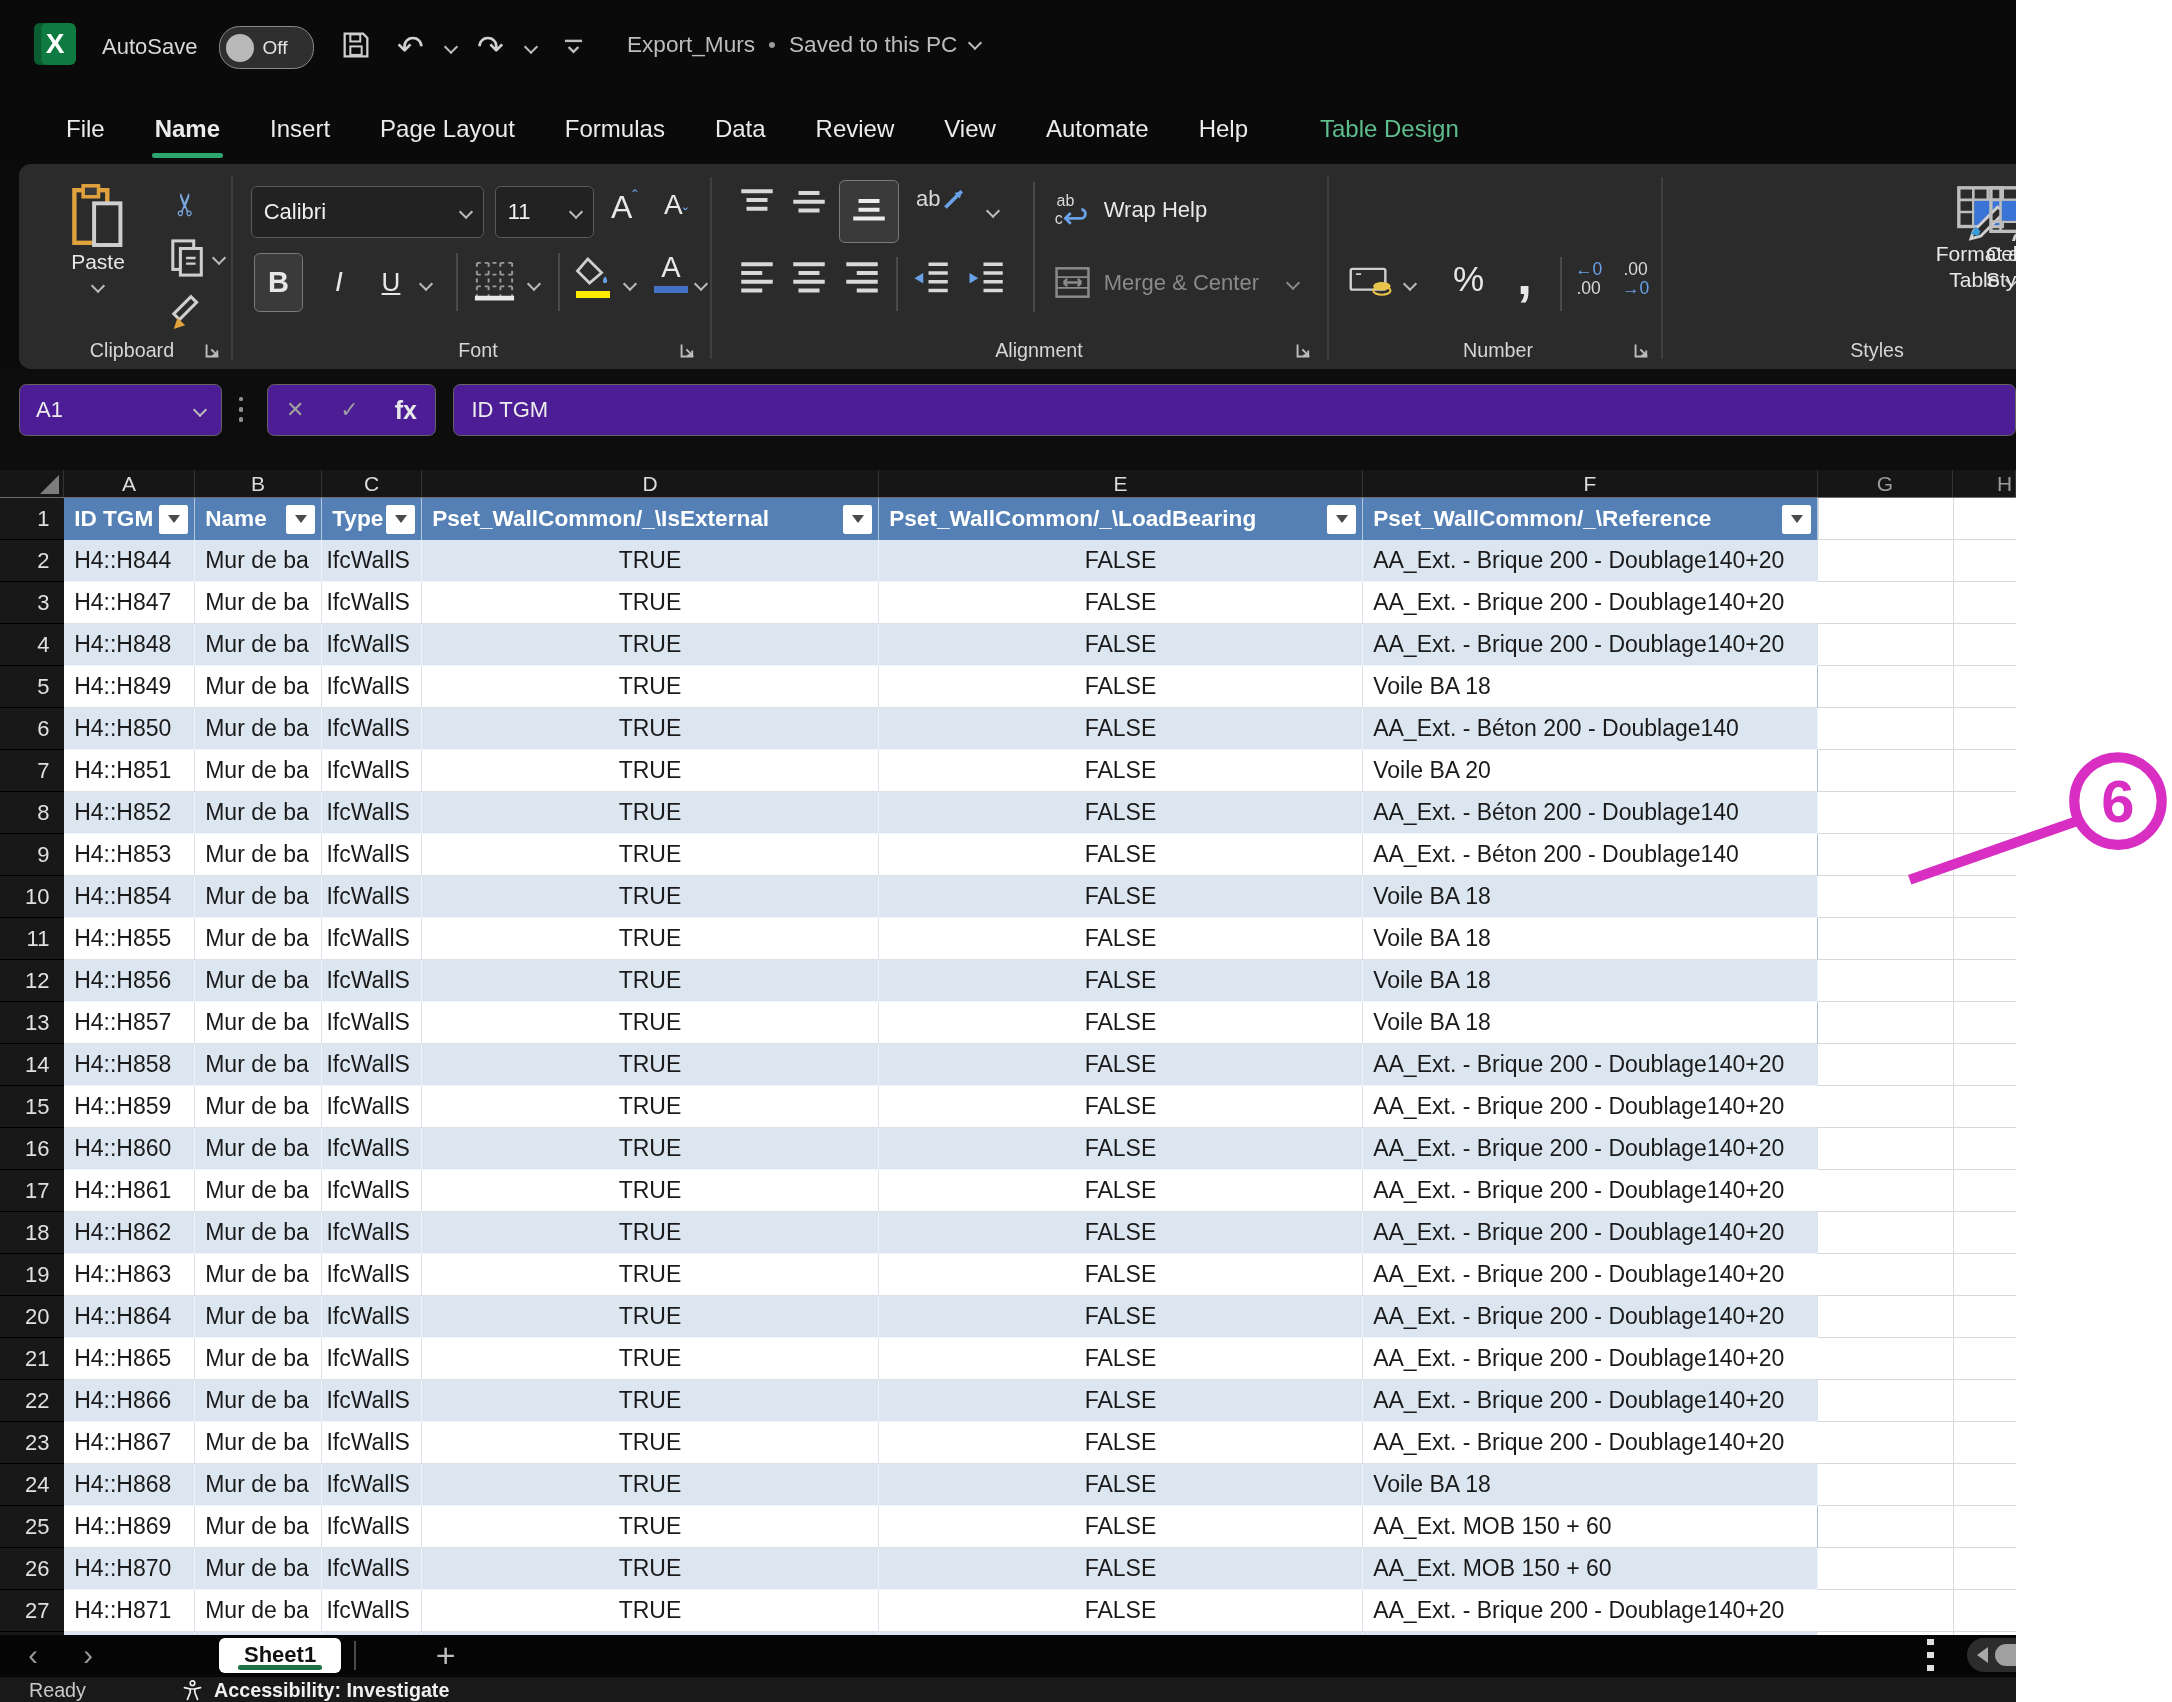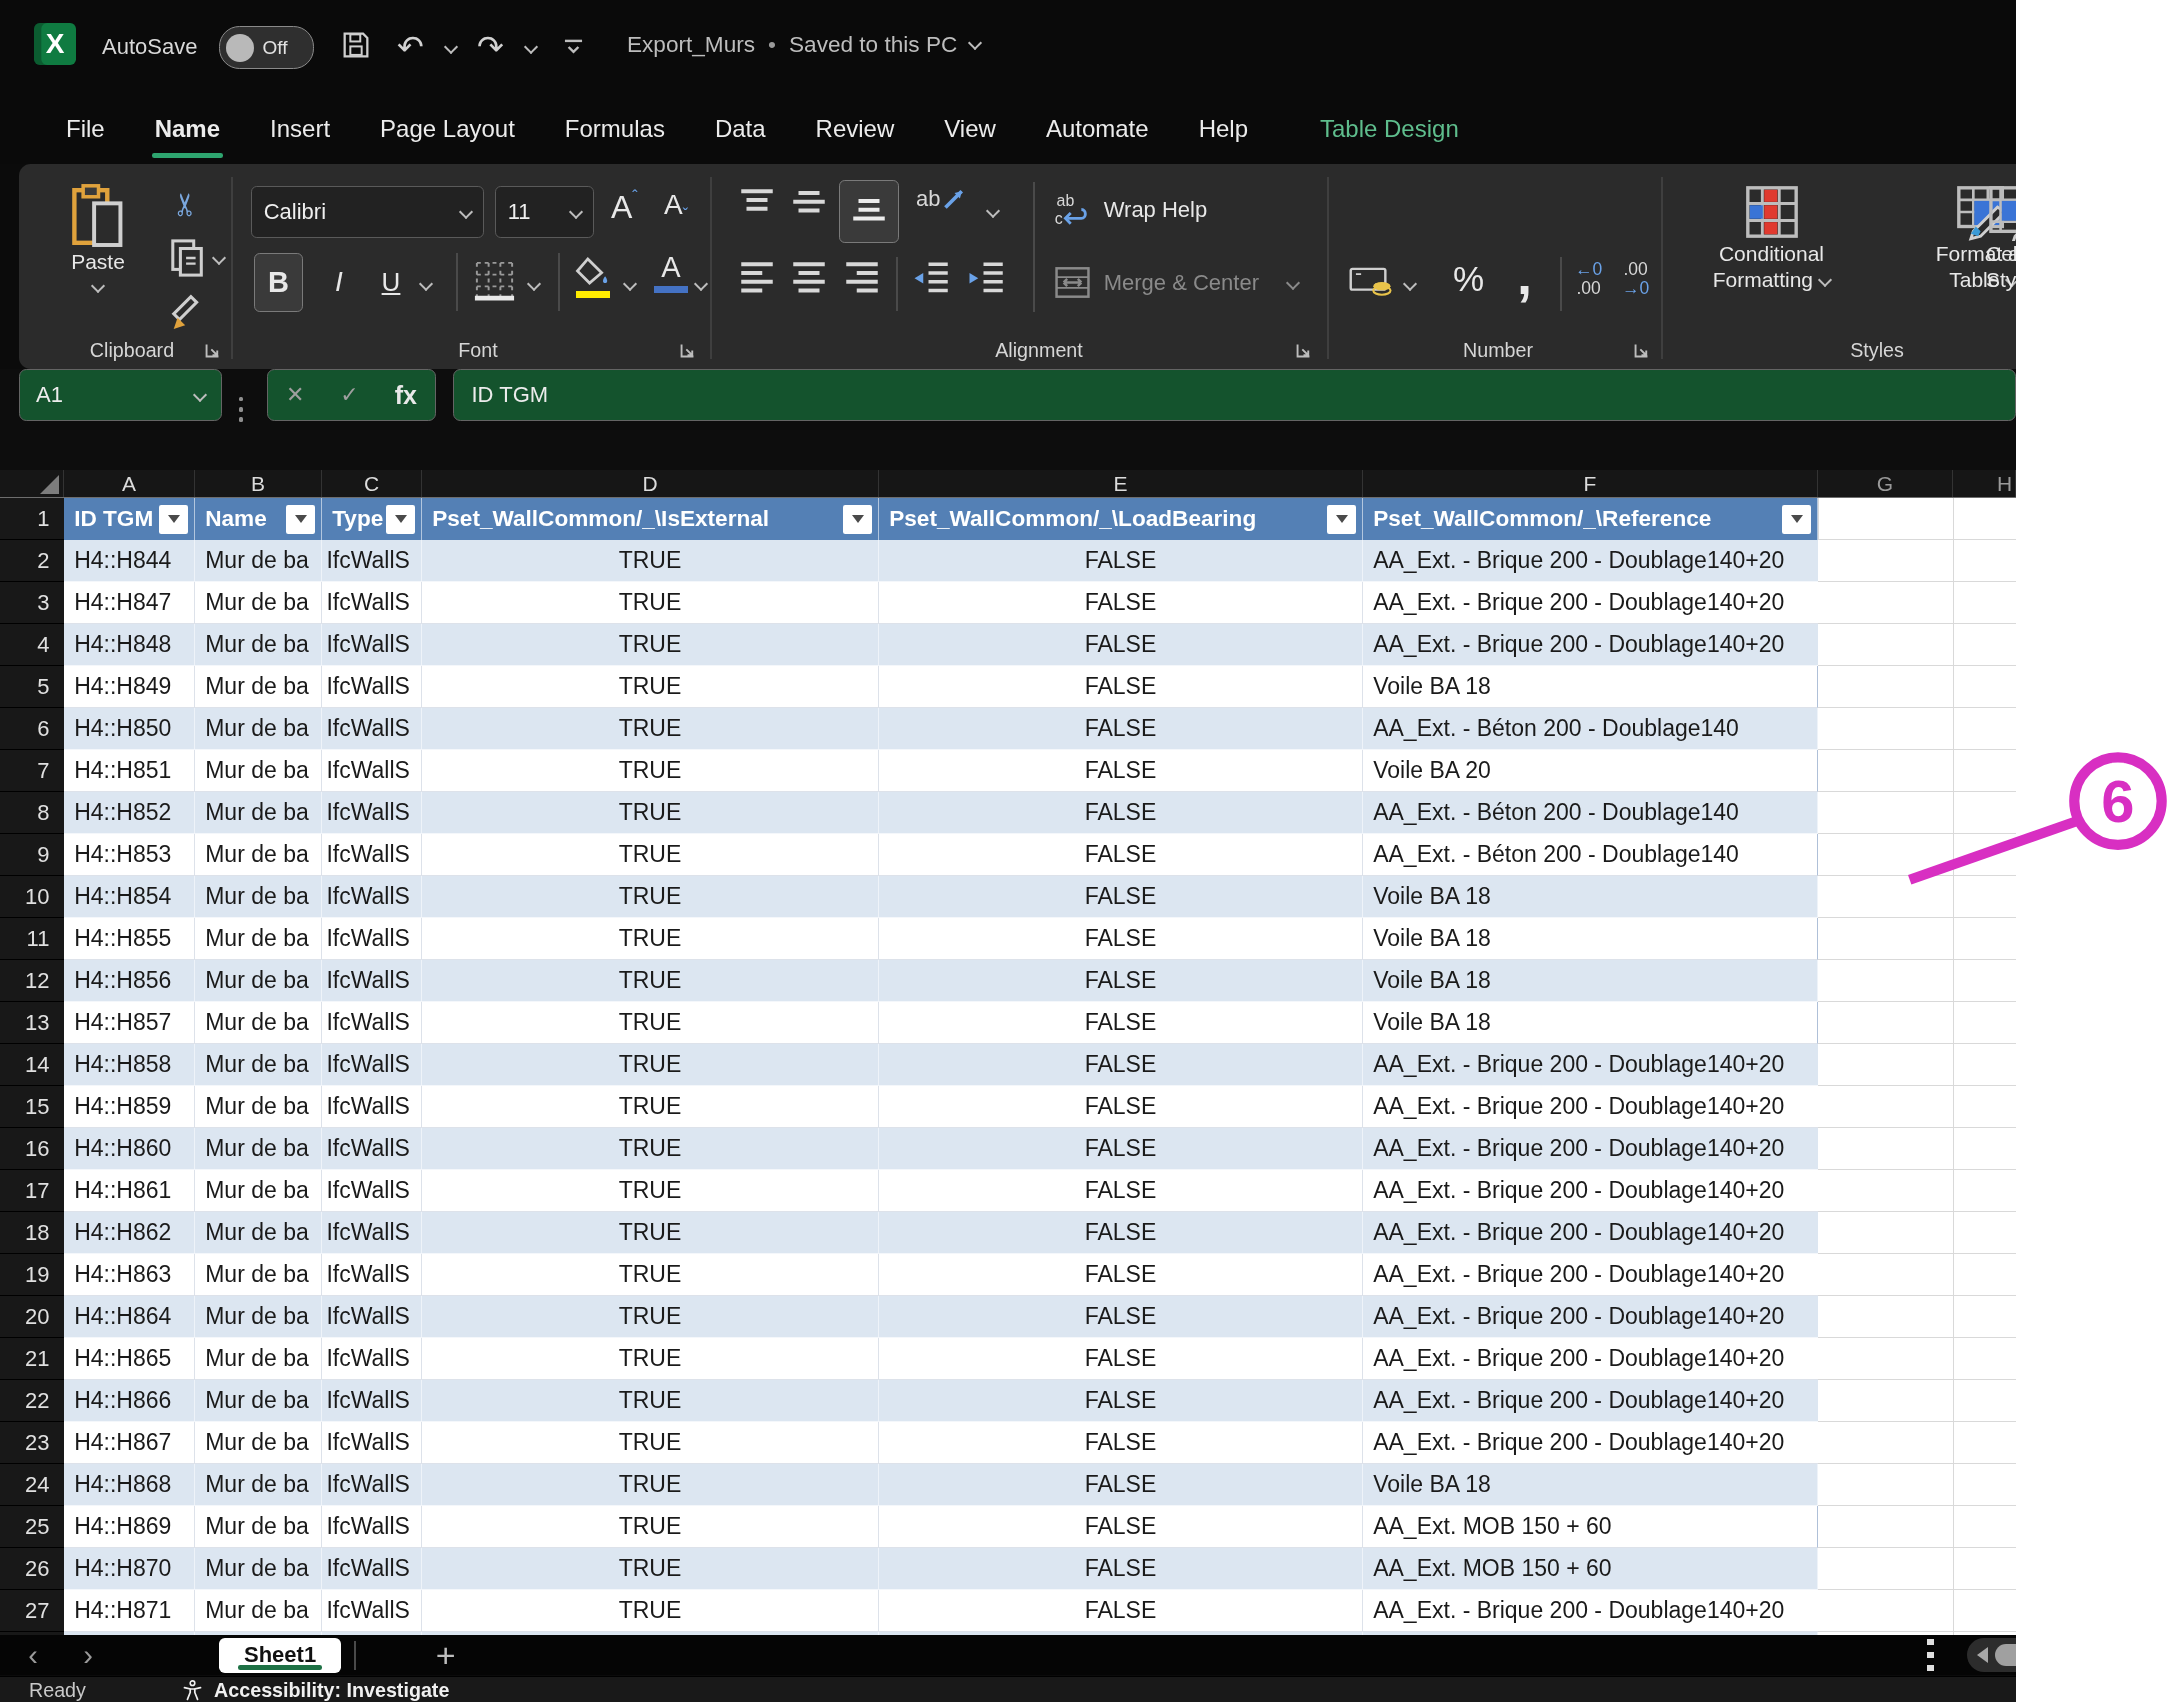--- a/index.html
+++ b/index.html
@@ -45,21 +45,21 @@
          font-size:22px;display:flex;align-items:center;justify-content:space-between;padding:0 11.7px;box-sizing:border-box;}
   .btn{position:absolute;display:flex;align-items:center;justify-content:center;color:#e8e8e8;}
   .btn.boxed{border:1.5px solid #7a7a7a;border-radius:5.8px;background:#3a3a3a;}
   .bigbtn{position:absolute;display:flex;flex-direction:column;align-items:center;color:#e8e8e8;font-size:21px;}
   .swatchbtn{position:absolute;display:flex;flex-direction:column;align-items:center;justify-content:center;}
   .swatch{width:34px;height:7.3px;margin-top:2.9px;}
   .vline-sm{position:absolute;width:1.5px;background:#4a4a4a;}
 
   
   .fbar{position:absolute;left:0;top:369px;width:2016px;height:101px;background:#0d0d0d;}
-  .fbox{position:absolute;top:0;height:52px;background:#14532d;border:1.5px solid #646464;border-radius:7.3px;
+  .fbox{position:absolute;top:15px;height:52px;background:#4c1d95;border:1.5px solid #646464;border-radius:7.3px;
         box-sizing:border-box;display:flex;align-items:center;color:#ececec;font-size:22px;}
   .dots3{position:absolute;left:239px;top:28px;display:flex;flex-direction:column;gap:5.8px;}
   .dots3 i{width:4.4px;height:4.4px;background:#8f8f8f;border-radius:1.5px;}
 
   
   .grid{position:absolute;left:0;top:470px;width:2016px;height:1166px;background:#ffffff;overflow:hidden;}
   .colheads{position:absolute;left:0;top:0;width:2016px;height:28px;background:#161616;display:flex;border-bottom:1.5px solid #6e6e6e;box-sizing:border-box;}
   .colh{color:#dcdcdc;font-size:21px;display:flex;align-items:center;justify-content:center;border-right:0.7px solid #333;box-sizing:border-box;}
   .colh.dim{color:#9a9a9a;}
   .corner{display:flex;align-items:flex-end;justify-content:flex-end;}
@@ -360,35 +360,20 @@
         <span style="color:#6aa2e8;">→0</span>
     </div>
     <div class="glabel" style="left:1399px;width:160px;">Number</div>
     <div class="launcher" style="left:1613px;">
       <svg width="19" height="19" viewBox="0 0 16 16">
           <path d="M3 3v10h10" fill="none" stroke="#bdbdbd" stroke-width="1.6"></path>
           <path d="M7 7l5 5M12 8v4h-4" fill="none" stroke="#bdbdbd" stroke-width="1.6"></path>
         </svg>
     </div>
 
-    <div class="bigbtn" style="left:1676px;top:19px;width:153px;line-height:26px;">
-      <svg width="58" height="58" viewBox="0 0 24 24">
-        <rect x="2" y="2" width="20" height="20" fill="none" stroke="#bdbdbd" stroke-width="1.4"></rect>
-        <path d="M8 2v20M15 2v20M2 8.5h20M2 15.5h20" stroke="#bdbdbd" stroke-width="1.2"></path>
-        <rect x="8.8" y="2.8" width="5.4" height="5" fill="#e03a2f"></rect>
-        <rect x="2.8" y="9.2" width="5.4" height="5.6" fill="#3a74d6"></rect>
-        <rect x="8.8" y="9.2" width="5.4" height="5.6" fill="#e03a2f"></rect>
-        <rect x="8.8" y="16.2" width="5.4" height="5" fill="#e03a2f"></rect>
-      </svg>
-      <span>Conditional</span>
-      <span style="display:flex;align-items:center;gap:7.3px;">
-          <span>Formatting</span>
-          <span class="mini-chev"></span>
-        </span>
-    </div>
     <div class="bigbtn" style="left:1895px;top:19px;width:138px;line-height:26px;">
       <svg width="58" height="58" viewBox="0 0 24 24">
         <rect x="2" y="2" width="18" height="16" fill="none" stroke="#bdbdbd" stroke-width="1.4"></rect>
         <path d="M2 7h18M2 12h18M8 2v16M14 2v16" stroke="#bdbdbd" stroke-width="1.1"></path>
         <rect x="8.4" y="7.4" width="11" height="10" fill="#3a74d6"></rect>
         <path d="M8 20l10-10 3 2-10 10-4 1z" fill="#2b2b2b" stroke="#cfcfcf" stroke-width="1.2"></path>
         <path d="M7 21l3 1 1-2-2-2z" fill="#3a9ad6"></path>
       </svg>
       <span>Format as</span>
       <span style="display:flex;align-items:center;gap:7.3px;">

